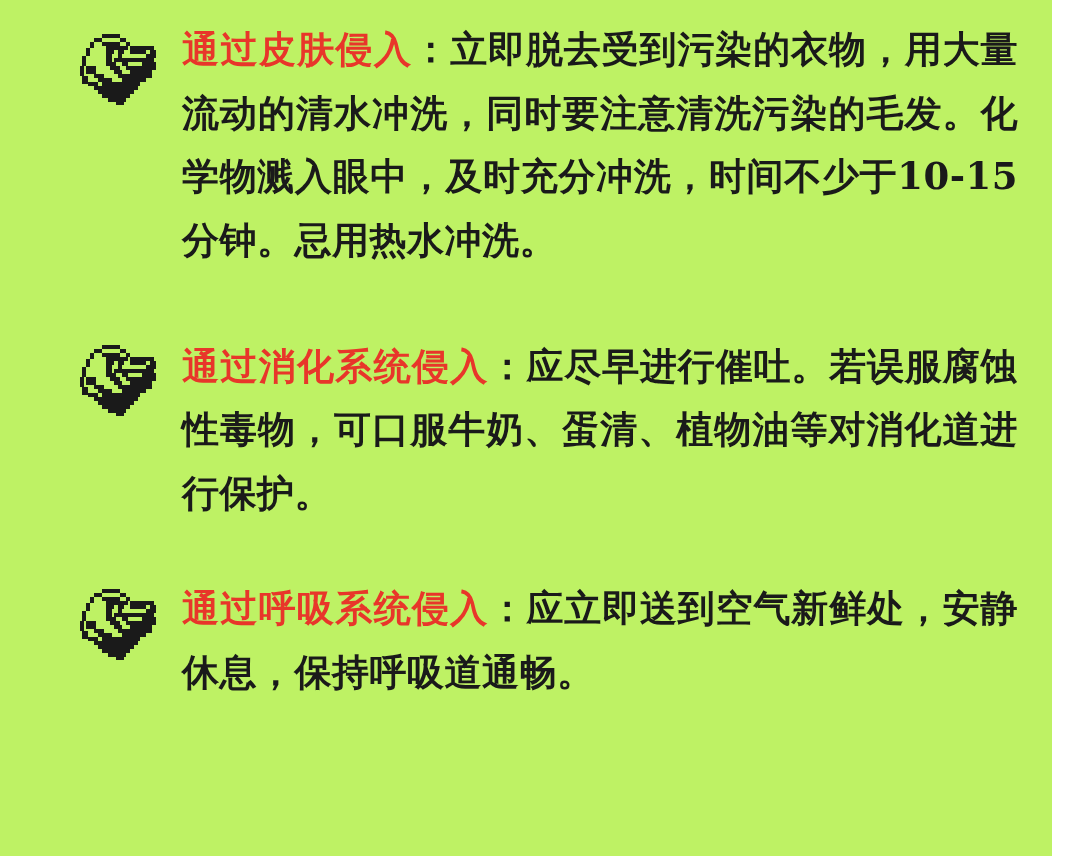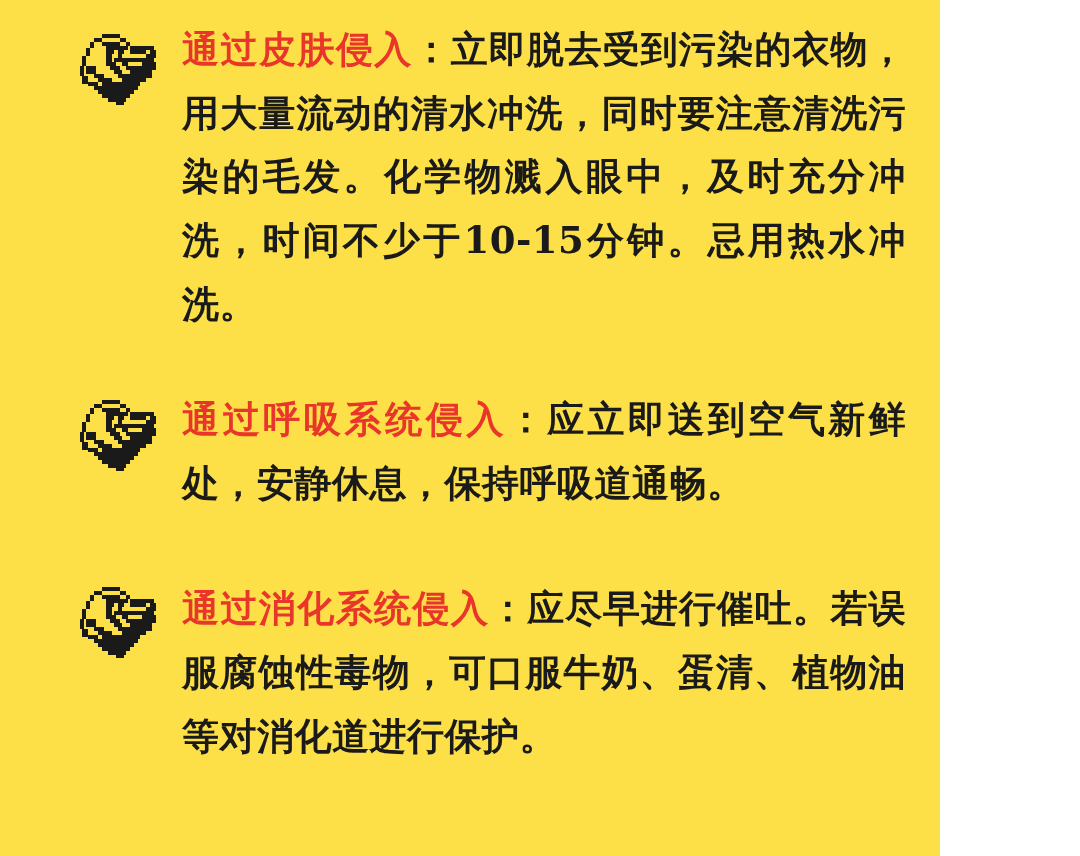--- a/index.html
+++ b/index.html
@@ -8,23 +8,23 @@
     background: #ffffff;
   }
   body {
     width: 1080px;
     height: 856px;
     font-family: "Liberation Serif", "DejaVu Serif", serif;
     overflow: hidden;
   }
   .page {
     position: relative;
-    width: 940px;
+    width: 1052px;
     height: 856px;
-    background: #fde047;
+    background: #bef264;
     box-sizing: border-box;
   }
   .item {
     display: flex;
     align-items: flex-start;
     padding-left: 72px;
     box-sizing: border-box;
   }
   .item-skin   { padding-top: 18px; }
   .item-breath { padding-top: 52px; }
@@ -115,20 +115,73 @@
           <rect x="36" y="66" width="18" height="4"></rect>
           <rect x="44" y="70" width="8" height="3"></rect>
         </g>
       </svg>
     </div>
     <div class="body-text">
       <span class="lead">通过皮肤侵入</span><span class="colon">：</span><span>立即脱去受到污染的衣物，用大量流动的清水冲洗，同时要注意清洗污染的毛发。化学物溅入眼中，及时充分冲洗，时间不少于10-15分钟。忌用热水冲洗。</span>
     </div>
   </div>
 
+  <div class="item item-digest">
+    <div class="bullet-icon">
+      <svg viewBox="0 0 100 74" xmlns="http://www.w3.org/2000/svg" shape-rendering="crispEdges">
+        <g fill="#1a1a1a">
+          <rect x="30" y="2" width="18" height="4"></rect>
+          <rect x="22" y="6" width="8" height="4"></rect>
+          <rect x="48" y="6" width="6" height="4"></rect>
+          <rect x="18" y="10" width="4" height="6"></rect>
+          <rect x="54" y="10" width="4" height="4"></rect>
+          <rect x="14" y="16" width="4" height="8"></rect>
+          <rect x="30" y="10" width="18" height="4"></rect>
+          <rect x="34" y="14" width="22" height="4"></rect>
+          <rect x="58" y="14" width="24" height="4"></rect>
+          <rect x="78" y="18" width="6" height="4"></rect>
+          <rect x="34" y="18" width="8" height="4"></rect>
+          <rect x="46" y="18" width="6" height="4"></rect>
+          <rect x="58" y="18" width="16" height="4"></rect>
+          <rect x="34" y="22" width="6" height="4"></rect>
+          <rect x="46" y="22" width="4" height="4"></rect>
+          <rect x="74" y="22" width="10" height="4"></rect>
+          <rect x="10" y="24" width="4" height="10"></rect>
+          <rect x="34" y="26" width="6" height="4"></rect>
+          <rect x="42" y="26" width="40" height="4"></rect>
+          <rect x="34" y="30" width="10" height="4"></rect>
+          <rect x="50" y="30" width="6" height="4"></rect>
+          <rect x="70" y="30" width="14" height="4"></rect>
+          <rect x="8" y="34" width="4" height="10"></rect>
+          <rect x="38" y="34" width="10" height="4"></rect>
+          <rect x="54" y="34" width="30" height="4"></rect>
+          <rect x="14" y="34" width="10" height="4"></rect>
+          <rect x="42" y="38" width="8" height="4"></rect>
+          <rect x="58" y="38" width="22" height="4"></rect>
+          <rect x="14" y="38" width="10" height="4"></rect>
+          <rect x="10" y="44" width="6" height="8"></rect>
+          <rect x="46" y="42" width="34" height="4"></rect>
+          <rect x="22" y="42" width="10" height="4"></rect>
+          <rect x="50" y="46" width="24" height="4"></rect>
+          <rect x="26" y="46" width="14" height="4"></rect>
+          <rect x="16" y="50" width="10" height="4"></rect>
+          <rect x="30" y="50" width="38" height="4"></rect>
+          <rect x="22" y="54" width="44" height="4"></rect>
+          <rect x="26" y="58" width="36" height="4"></rect>
+          <rect x="30" y="62" width="28" height="4"></rect>
+          <rect x="36" y="66" width="18" height="4"></rect>
+          <rect x="44" y="70" width="8" height="3"></rect>
+        </g>
+      </svg>
+    </div>
+    <div class="body-text">
+      <span class="lead">通过消化系统侵入</span><span class="colon">：</span><span>应尽早进行催吐。若误服腐蚀性毒物，可口服牛奶、蛋清、植物油等对消化道进行保护。</span>
+    </div>
+  </div>
+
   <div class="item item-breath">
     <div class="bullet-icon">
       <svg viewBox="0 0 100 74" xmlns="http://www.w3.org/2000/svg" shape-rendering="crispEdges">
         <g fill="#1a1a1a">
           <rect x="30" y="2" width="18" height="4"></rect>
           <rect x="22" y="6" width="8" height="4"></rect>
           <rect x="48" y="6" width="6" height="4"></rect>
           <rect x="18" y="10" width="4" height="6"></rect>
           <rect x="54" y="10" width="4" height="4"></rect>
           <rect x="14" y="16" width="4" height="8"></rect>
@@ -168,66 +221,13 @@
           <rect x="36" y="66" width="18" height="4"></rect>
           <rect x="44" y="70" width="8" height="3"></rect>
         </g>
       </svg>
     </div>
     <div class="body-text">
       <span class="lead">通过呼吸系统侵入</span><span class="colon">：</span><span>应立即送到空气新鲜处，安静休息，保持呼吸道通畅。</span>
     </div>
   </div>
 
-  <div class="item item-digest">
-    <div class="bullet-icon">
-      <svg viewBox="0 0 100 74" xmlns="http://www.w3.org/2000/svg" shape-rendering="crispEdges">
-        <g fill="#1a1a1a">
-          <rect x="30" y="2" width="18" height="4"></rect>
-          <rect x="22" y="6" width="8" height="4"></rect>
-          <rect x="48" y="6" width="6" height="4"></rect>
-          <rect x="18" y="10" width="4" height="6"></rect>
-          <rect x="54" y="10" width="4" height="4"></rect>
-          <rect x="14" y="16" width="4" height="8"></rect>
-          <rect x="30" y="10" width="18" height="4"></rect>
-          <rect x="34" y="14" width="22" height="4"></rect>
-          <rect x="58" y="14" width="24" height="4"></rect>
-          <rect x="78" y="18" width="6" height="4"></rect>
-          <rect x="34" y="18" width="8" height="4"></rect>
-          <rect x="46" y="18" width="6" height="4"></rect>
-          <rect x="58" y="18" width="16" height="4"></rect>
-          <rect x="34" y="22" width="6" height="4"></rect>
-          <rect x="46" y="22" width="4" height="4"></rect>
-          <rect x="74" y="22" width="10" height="4"></rect>
-          <rect x="10" y="24" width="4" height="10"></rect>
-          <rect x="34" y="26" width="6" height="4"></rect>
-          <rect x="42" y="26" width="40" height="4"></rect>
-          <rect x="34" y="30" width="10" height="4"></rect>
-          <rect x="50" y="30" width="6" height="4"></rect>
-          <rect x="70" y="30" width="14" height="4"></rect>
-          <rect x="8" y="34" width="4" height="10"></rect>
-          <rect x="38" y="34" width="10" height="4"></rect>
-          <rect x="54" y="34" width="30" height="4"></rect>
-          <rect x="14" y="34" width="10" height="4"></rect>
-          <rect x="42" y="38" width="8" height="4"></rect>
-          <rect x="58" y="38" width="22" height="4"></rect>
-          <rect x="14" y="38" width="10" height="4"></rect>
-          <rect x="10" y="44" width="6" height="8"></rect>
-          <rect x="46" y="42" width="34" height="4"></rect>
-          <rect x="22" y="42" width="10" height="4"></rect>
-          <rect x="50" y="46" width="24" height="4"></rect>
-          <rect x="26" y="46" width="14" height="4"></rect>
-          <rect x="16" y="50" width="10" height="4"></rect>
-          <rect x="30" y="50" width="38" height="4"></rect>
-          <rect x="22" y="54" width="44" height="4"></rect>
-          <rect x="26" y="58" width="36" height="4"></rect>
-          <rect x="30" y="62" width="28" height="4"></rect>
-          <rect x="36" y="66" width="18" height="4"></rect>
-          <rect x="44" y="70" width="8" height="3"></rect>
-        </g>
-      </svg>
-    </div>
-    <div class="body-text">
-      <span class="lead">通过消化系统侵入</span><span class="colon">：</span><span>应尽早进行催吐。若误服腐蚀性毒物，可口服牛奶、蛋清、植物油等对消化道进行保护。</span>
-    </div>
-  </div>
-
 </div>
 
 </body></html>

